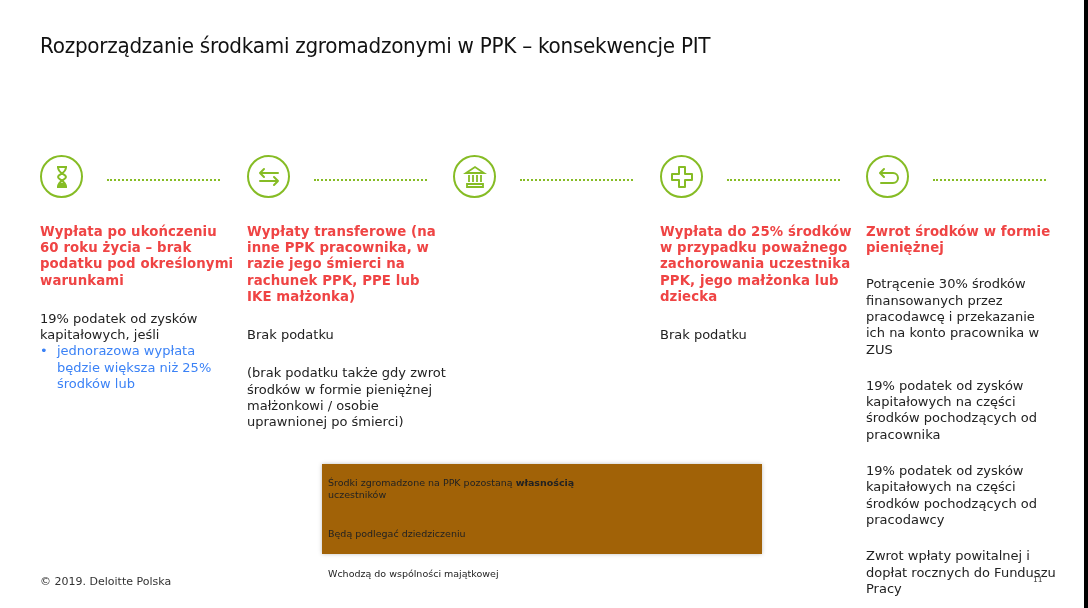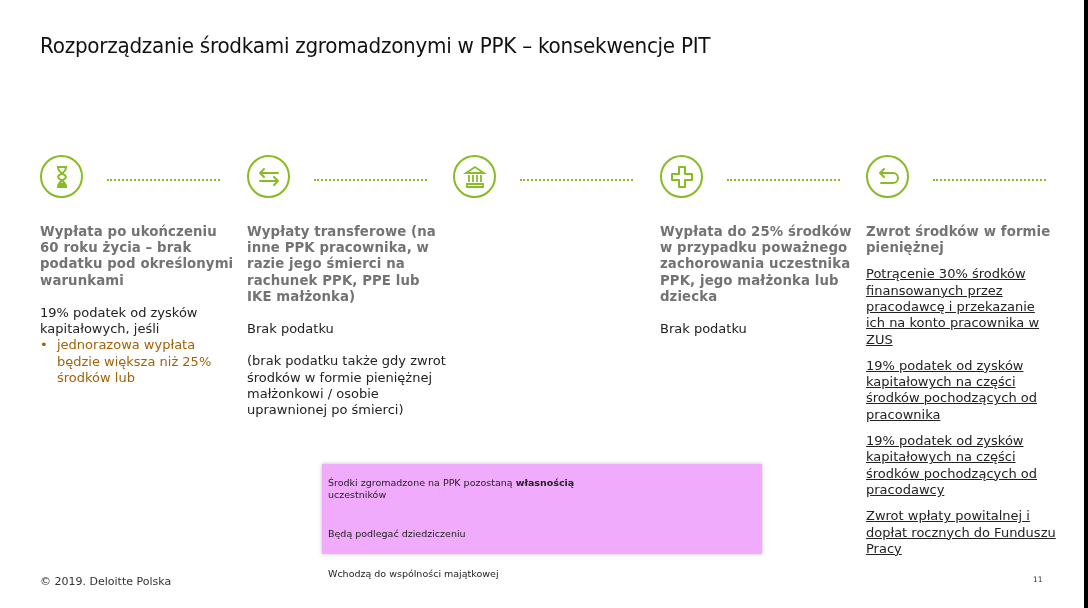--- a/index.html
+++ b/index.html
@@ -22,31 +22,31 @@
     border:2.5px solid #86bc25; border-radius:50%;
     display:flex; align-items:center; justify-content:center; box-sizing:border-box;
   }
   .icon-circle svg { width:26px; height:26px; }
   .dots {
     position:absolute; left:67px; top:24px; width:113px; height:0;
     border-top:2px dotted #86bc25;
   }
   .content { position:absolute; top:69px; left:0; width:200px; }
   .heading {
-    font-weight:bold; font-size:13.3px; line-height:16.2px; color:#737373;
+    font-weight:bold; font-size:13.3px; line-height:16.2px; color:#ef4444;
     letter-spacing:0.1px;
   }
-  .p { font-size:13px; line-height:16.3px; color:#222; margin-top:16px; }
-  .p.tight { margin-top:10px;text-decoration:underline; }
-  ul.bullets { list-style:none; margin:0; padding:0; font-size:13px; line-height:16.3px; color:#a16207; }
+  .p { font-size:13px; line-height:16.3px; color:#222; margin-top:22px; }
+  .p.tight { margin-top:20px; }
+  ul.bullets { list-style:none; margin:0; padding:0; font-size:13px; line-height:16.3px; color:#3b82f6; }
   ul.bullets li { position:relative; padding-left:17px; }
   ul.bullets li::before { content:"•"; position:absolute; left:0; top:0; }
   .infobox {
     position:absolute; left:322px; top:464px; width:440px; height:90px;
-    background:#f0abfc; box-shadow:0 0 4px rgba(0,0,0,0.25);
+    background:#a16207; box-shadow:0 0 4px rgba(0,0,0,0.25);
     font-size:9.5px; color:#222; box-sizing:border-box; padding:13px 6px 0 6px;
   }
   .infobox .line { line-height:11.5px; }
   .infobox .gap { margin-top:28px; }
   .footer-left { position:absolute; left:40px; top:575px; font-size:11px; color:#333; }
   .footer-right { position:absolute; left:1033px; top:575px; font-size:7.5px; color:#333; }
 </style>
 </head>
 <body>
 

